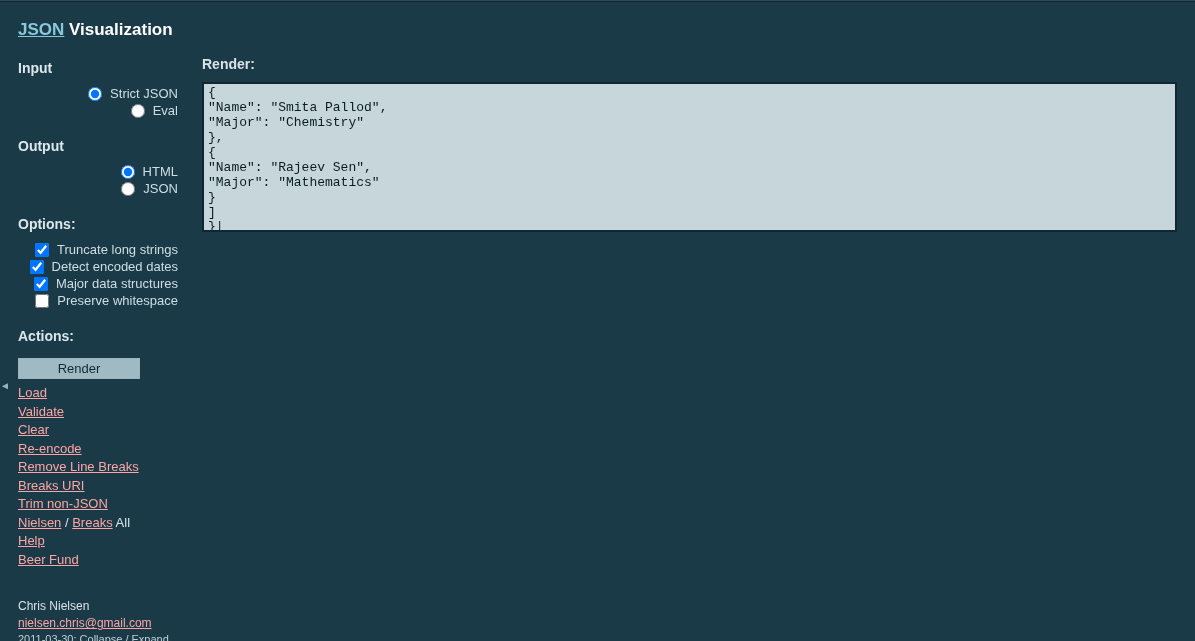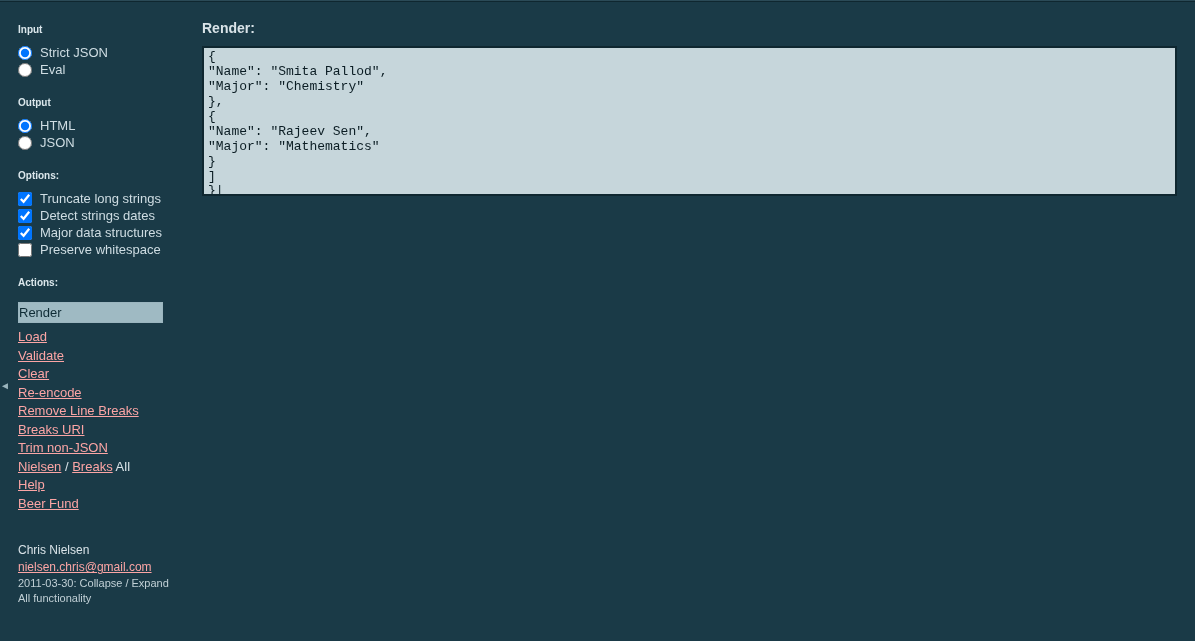--- a/index.html
+++ b/index.html
@@ -27,43 +27,44 @@
 }
 h1.title a { color:#88c8da; text-decoration: underline; }
 .layout {
   display: flex;
   gap: 24px;
 }
 .sidebar { width: 160px; flex: 0 0 160px; }
 .main { flex: 1; padding-right: 10px; }
 .section-head {
   font-weight: bold;
-  font-size: 10px;
+  font-size: 14px;
   color: #dbe7ec;
   margin: 4px 0 10px 0;
 }
 .opt-row {
   display: flex;
   align-items: center;
   gap: 6px;
   margin: 2px 0;
   font-size: 13px;
+  justify-content: flex-end;
 }
 .opt-row input[type="radio"], .opt-row input[type="checkbox"] {
   margin: 0 2px 0 0;
   width: 14px; height: 14px;
 }
 .opt-row label { color: #cfdde3; }
 .actionbtn {
-  width: 145px;
+  width: 122px;
   padding: 2px 0;
   border: 1px solid #9bb5bf;
   background: #9fbac3;
   color: #0e2b35;
-  text-align: left;
+  text-align: center;
   font-size: 13px;
   cursor: pointer;
   margin-top: 4px;
   margin-bottom: 4px;
   font-family: inherit;
 }
 a.link { color:#fca5a5; text-decoration: underline; cursor: pointer; }
 .links-block a, .links-block span { display: inline; }
 .links-block { font-size: 13px; line-height: 1.35; }
 .links-block .line { display:block; margin:1px 0; }
@@ -93,20 +94,23 @@
   cursor: pointer;
 }
 .spacer { height: 14px; }
 </style>
 </head>
 <body>
 
 <div class="topbar"></div>
 
 <div class="content">
+  <h1 class="title">
+    <a class="link">JSON</a><span> Visualization</span>
+  </h1>
 
   <div class="layout">
     <div class="sidebar">
 
       <div class="section-head">Input</div>
       <div class="opt-row">
         <input type="radio" name="inp" checked="" style="">
         <label>Strict JSON</label>
       </div>
       <div class="opt-row">
@@ -126,21 +130,21 @@
       </div>
 
       <div class="spacer"></div>
       <div class="section-head">Options:</div>
       <div class="opt-row">
         <input type="checkbox" checked="" style="">
         <label>Truncate long strings</label>
       </div>
       <div class="opt-row">
         <input type="checkbox" checked="" style="">
-        <label>Detect strings dates</label>
+        <label>Detect encoded dates</label>
       </div>
       <div class="opt-row">
         <input type="checkbox" checked="" style="">
         <label>Major data structures</label>
       </div>
       <div class="opt-row">
         <input type="checkbox" style="">
         <label>Preserve whitespace</label>
       </div>
 

